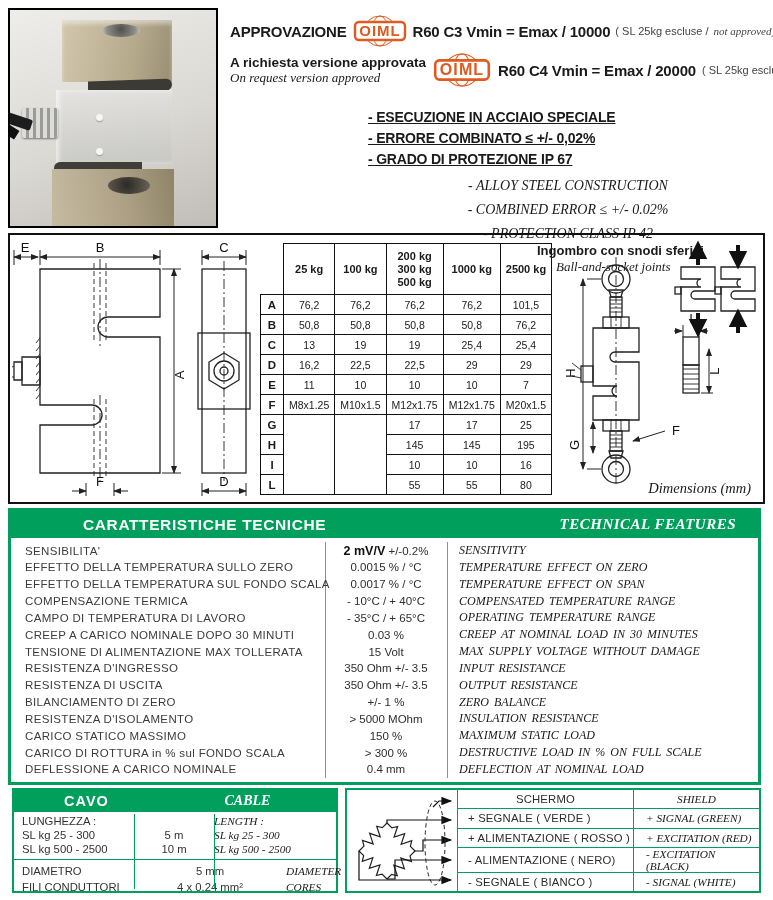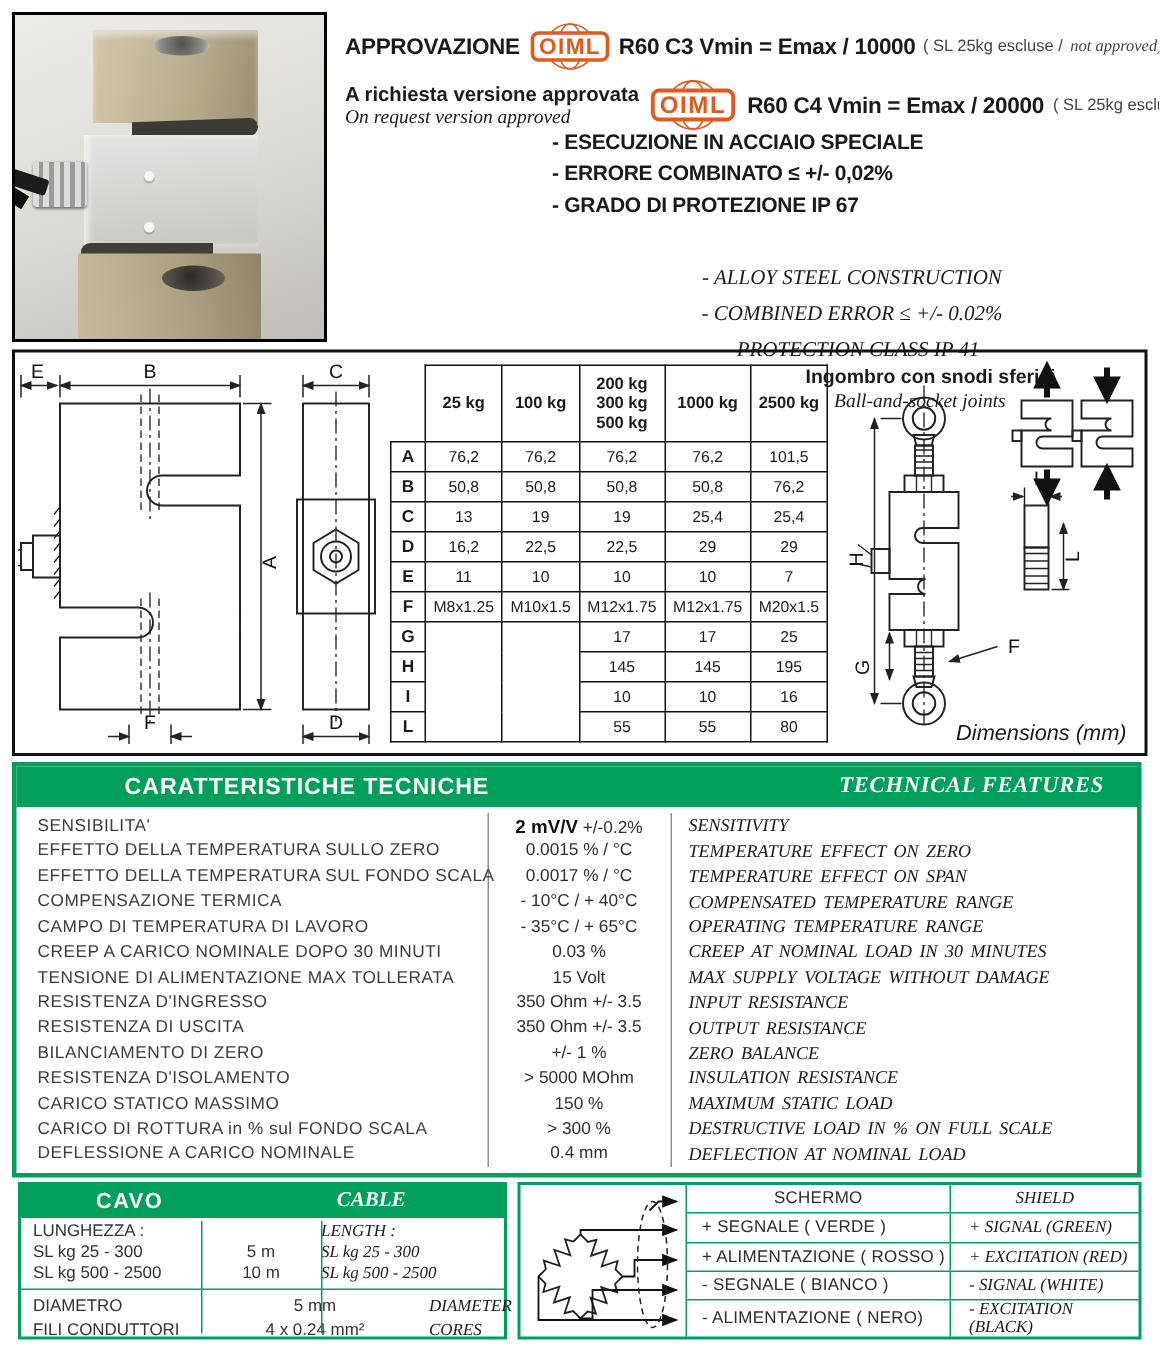--- a/index.html
+++ b/index.html
@@ -32,36 +32,36 @@
   .apr-spec  { font-weight:bold; font-size:15px; letter-spacing:-0.2px; }
   .apr-note  { font-size:11px; color:#444; }
   .apr-note-en { font-size:11px; color:#444; font-family:"Liberation Serif",serif; font-style:italic; }
   .apr2-lbls { display:flex; flex-direction:column; line-height:15px; }
   .apr2-it { font-weight:bold; font-size:13.5px; }
   .apr2-en { font-size:13px; font-family:"Liberation Serif",serif; font-style:italic; }
   .oiml { flex:0 0 auto; }
   .oiml text { fill:#e05a20; font-family:"Liberation Sans",sans-serif; font-weight:bold; font-size:15px; letter-spacing:1px; }
 
   .feat { left:368px; width:400px; list-style:none; margin:0; padding:0; }
-  .feat-it { top:84px; font-weight:bold; font-size:14px; line-height:21px; letter-spacing:-0.2px; }
+  .feat-it { top:107px; font-weight:bold; font-size:14px; line-height:21px; letter-spacing:-0.2px;text-decoration:underline; }
   .feat-en { top:174px; font-family:"Liberation Serif",serif; font-style:italic; font-size:14px; line-height:24px;text-align:center; }
 
   
   .mid { left:8px; top:233px; width:753px; height:267px; border:2px solid #111; }
   .fv { position:absolute; left:2px; top:4px; }
   .jv { position:absolute; left:521px; top:2px; }
   .dline { stroke:#222; fill:none; stroke-width:1.3; }
   .thin  { stroke:#222; fill:none; stroke-width:0.9; }
   .dash  { stroke:#222; fill:none; stroke-width:0.9; stroke-dasharray:5 3; }
   .cdash { stroke:#222; fill:none; stroke-width:0.9; stroke-dasharray:10 3 2 3; }
   .dim   { stroke:#222; fill:none; stroke-width:1; }
   .dt    { font-family:"Liberation Sans",sans-serif; font-size:13px; fill:#111; }
   .ing-it { left:527px; top:8px; font-weight:bold; font-size:13px; }
   .ing-en { left:546px; top:24px; font-size:13px; font-family:"Liberation Serif",serif; font-style:italic; }
-  .dims-note { right:12px; bottom:5px; font-size:14.5px; font-family:Liberation Sans, sans-serif; font-style:italic;margin-left:18px; }
+  .dims-note { right:12px; bottom:5px; font-size:14.5px; font-family:Liberation Serif, serif; font-style:italic;margin-left:18px; }
 
   .dimtbl { position:absolute; left:250px; top:8px; border-collapse:collapse; table-layout:auto; }
   .dimtbl th,.dimtbl td { border:1px solid #111; text-align:center; }
   .dimtbl th.corner { border:none; }
   .dimtbl th.cap { font-size:11px; font-weight:bold; white-space:pre-line; padding:2px 4px; height:46px; line-height:13px; }
   .dimtbl th.rl  { font-size:11.5px; font-weight:bold; width:20px; height:17px; }
   .dimtbl td { font-size:10.5px; height:17px; padding:0 5px; min-width:38px; }
 
   
   .specs { left:8px; top:508px; width:753px; height:277px; border:3px solid #00a05c; box-sizing:border-box; }
@@ -165,21 +165,21 @@
   </div>
 
   <ul class="abs feat feat-it">
     <li>- ESECUZIONE IN ACCIAIO SPECIALE</li>
     <li>- ERRORE COMBINATO ≤ +/- 0,02%</li>
     <li>- GRADO DI PROTEZIONE IP 67</li>
   </ul>
   <ul class="abs feat feat-en">
     <li>- ALLOY STEEL CONSTRUCTION</li>
     <li>- COMBINED ERROR ≤ +/- 0.02%</li>
-    <li>- PROTECTION CLASS IP 41</li>
+    <li>- PROTECTION CLASS IP 42</li>
   </ul>
 
   <div class="abs mid">
 
     <svg class="fv" width="247" height="259" viewBox="0 0 247 259">
       <defs>
         <marker id="arr" orient="auto-start-reverse" markerWidth="9" markerHeight="8" refX="7" refY="3">
           <path d="M0,0 L8,3 L0,6 z" fill="#222"></path>
         </marker>
       </defs>
@@ -544,24 +544,24 @@
           </div>
           <div class="w-row">
             <div class="w-it">+ SEGNALE ( VERDE )</div>
             <div class="w-en">+ SIGNAL  (GREEN)</div>
           </div>
           <div class="w-row">
             <div class="w-it">+ ALIMENTAZIONE ( ROSSO )</div>
             <div class="w-en">+ EXCITATION  (RED)</div>
           </div>
           <div class="w-row">
+            <div class="w-it">- ALIMENTAZIONE ( NERO)</div>
+            <div class="w-en">- EXCITATION  (BLACK)</div>
+          </div>
+          <div class="w-row">
             <div class="w-it">- SEGNALE ( BIANCO )</div>
             <div class="w-en">- SIGNAL  (WHITE)</div>
           </div>
-          <div class="w-row">
-            <div class="w-it">- ALIMENTAZIONE ( NERO)</div>
-            <div class="w-en">- EXCITATION  (BLACK)</div>
-          </div>
         </div>
     </div>
   </div>
 
 </div>
 
 </body></html>

